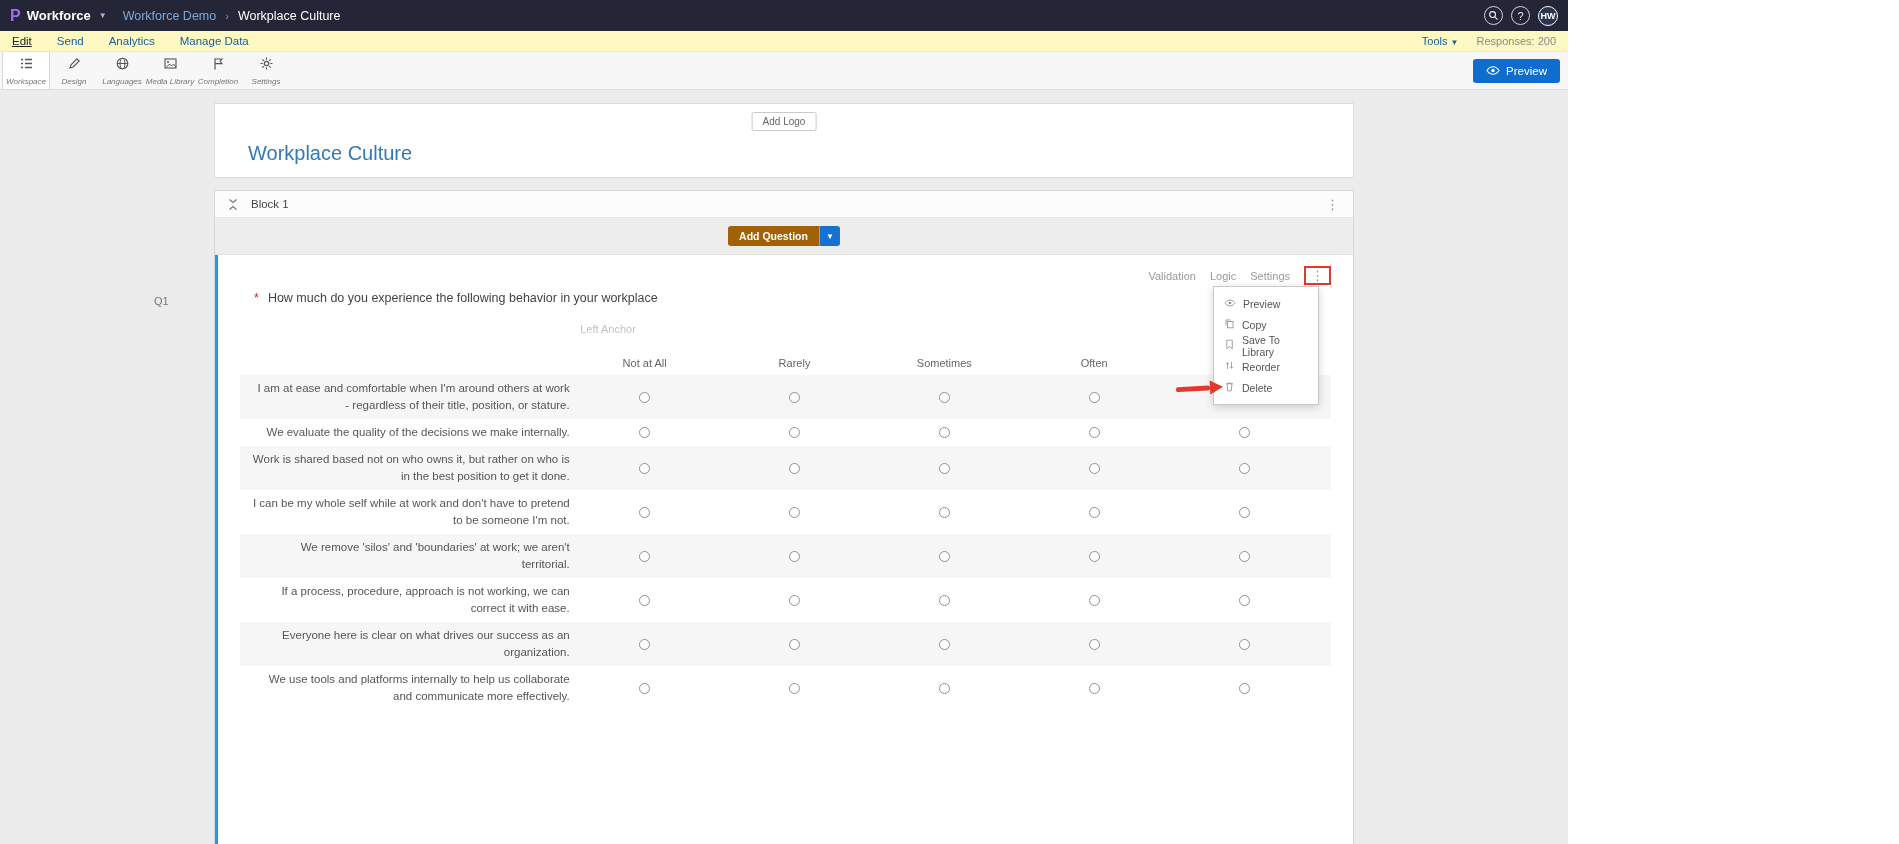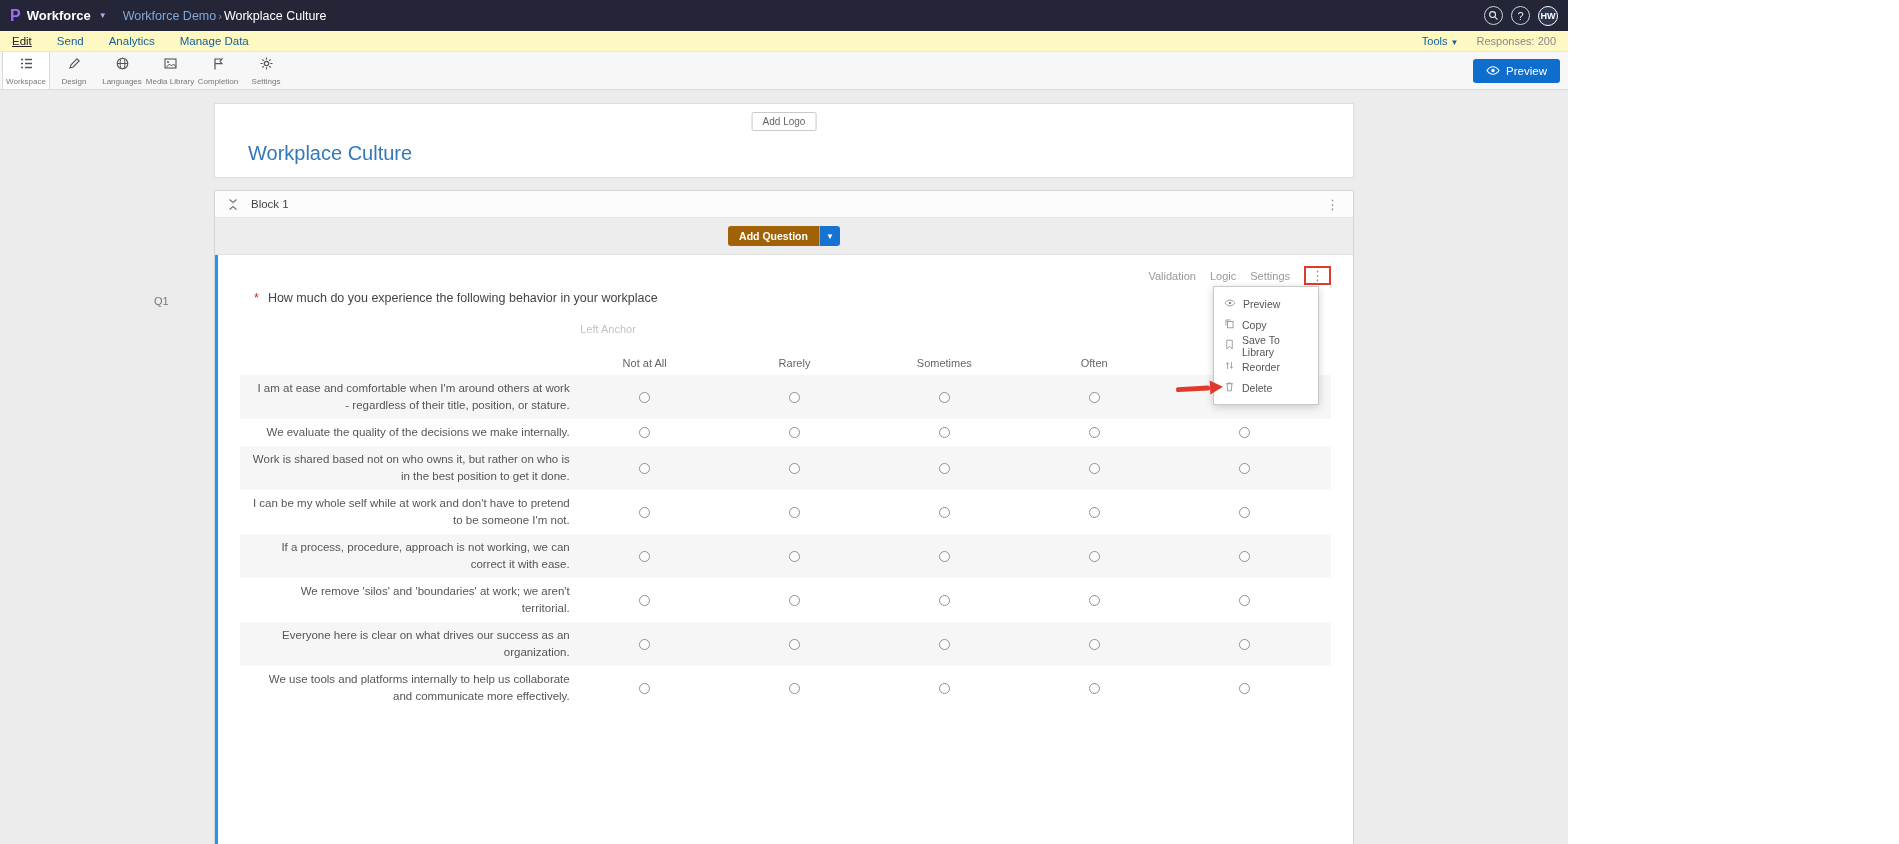--- a/index.html
+++ b/index.html
@@ -6,21 +6,21 @@
   html,body { width:1899px; height:844px; background:#ffffff; overflow:hidden;
               font-family:"Liberation Sans", sans-serif; }
   .app { position:relative; width:1568px; height:844px; background:#ececec; }
 
   
   .topbar { height:31px; background:#242637; display:flex; align-items:center; }
   .brand { display:flex; align-items:center; gap:6px; padding:0 16px 0 10px; }
   .brand-logo { color:#9b6ef3; font-size:16px; font-weight:bold; }
   .brand-name { color:#fff; font-size:13px; font-weight:bold; }
   .brand-caret { color:#b9a7f0; font-size:8px; margin-left:2px; }
-  .breadcrumb { display:flex; align-items:center; gap:2px; font-size:12.5px; }
+  .breadcrumb { display:flex; align-items:center; gap:9px; font-size:12.5px; }
   .bc-parent { color:#7fa8d9; cursor:pointer; }
   .bc-sep { color:#8b8fa3; font-size:11px; }
   .bc-current { color:#fff; }
   .topbar-right { margin-left:auto; display:flex; align-items:center; gap:8px; padding-right:10px; }
   .circle-btn { width:19px; height:19px; border:1px solid #ccd1e2; border-radius:50%;
                 display:flex; align-items:center; justify-content:center;
                 color:#e8eaf2; font-size:11px; cursor:pointer; }
   .avatar { width:20px; height:20px; border:1px solid #fff; border-radius:50%;
             background:#2c3550; color:#fff; font-size:9px; font-weight:bold;
             display:flex; align-items:center; justify-content:center; cursor:pointer; }
@@ -34,21 +34,21 @@
   .tools { color:#1261a0; font-size:11px; cursor:pointer; }
   .tools .caret { font-size:8px; }
   .responses { color:#888; font-size:11px; }
 
   
   .toolbar { height:38px; background:#f7f7f7; border-bottom:1px solid #dcdcdc;
              display:flex; align-items:stretch; padding-left:2px; position:relative; }
   .tool-item { width:48px; display:flex; flex-direction:column; align-items:center;
                justify-content:center; gap:2px; cursor:pointer; }
   .tool-item.active { background:#fff; border-left:1px solid #d9d9d9; border-right:1px solid #d9d9d9; }
-  .tool-label { font-size:8px; color:#777; white-space:nowrap; }
+  .tool-label { font-size:8px; color:#777; white-space:nowrap;font-style:italic; }
   .preview-btn { position:absolute; right:8px; top:7px; height:24px; background:#0f6ecd;
                  color:#fff; border:none; border-radius:3px; display:flex; align-items:center;
                  gap:6px; padding:0 13px; font-size:11.5px; cursor:pointer; }
 
   
   .canvas { padding-top:13px; height:753px; }
   .content { width:1140px; margin:0 auto; }
 
   .header-card { position:relative; background:#fff; border:1px solid #ddd; height:75px; margin-bottom:12px; }
   .add-logo { position:absolute; top:8px; left:50%; transform:translateX(-50%);
@@ -320,39 +320,39 @@
                   <span class="radio"></span>
                 </span>
               <span class="m-cell">
                   <span class="radio"></span>
                 </span>
               <span class="m-cell">
                   <span class="radio"></span>
                 </span>
             </div>
             <div class="m-row">
+              <span class="m-stmt">We remove 'silos' and 'boundaries' at work; we aren't territorial.</span>
+              <span class="m-cell">
+                  <span class="radio"></span>
+                </span>
+              <span class="m-cell">
+                  <span class="radio"></span>
+                </span>
+              <span class="m-cell">
+                  <span class="radio"></span>
+                </span>
+              <span class="m-cell">
+                  <span class="radio"></span>
+                </span>
+              <span class="m-cell">
+                  <span class="radio"></span>
+                </span>
+            </div>
+            <div class="m-row">
               <span class="m-stmt">If a process, procedure, approach is not working, we can correct it with ease.</span>
-              <span class="m-cell">
-                  <span class="radio"></span>
-                </span>
-              <span class="m-cell">
-                  <span class="radio"></span>
-                </span>
-              <span class="m-cell">
-                  <span class="radio"></span>
-                </span>
-              <span class="m-cell">
-                  <span class="radio"></span>
-                </span>
-              <span class="m-cell">
-                  <span class="radio"></span>
-                </span>
-            </div>
-            <div class="m-row">
-              <span class="m-stmt">We remove 'silos' and 'boundaries' at work; we aren't territorial.</span>
               <span class="m-cell">
                   <span class="radio"></span>
                 </span>
               <span class="m-cell">
                   <span class="radio"></span>
                 </span>
               <span class="m-cell">
                   <span class="radio"></span>
                 </span>
               <span class="m-cell">

